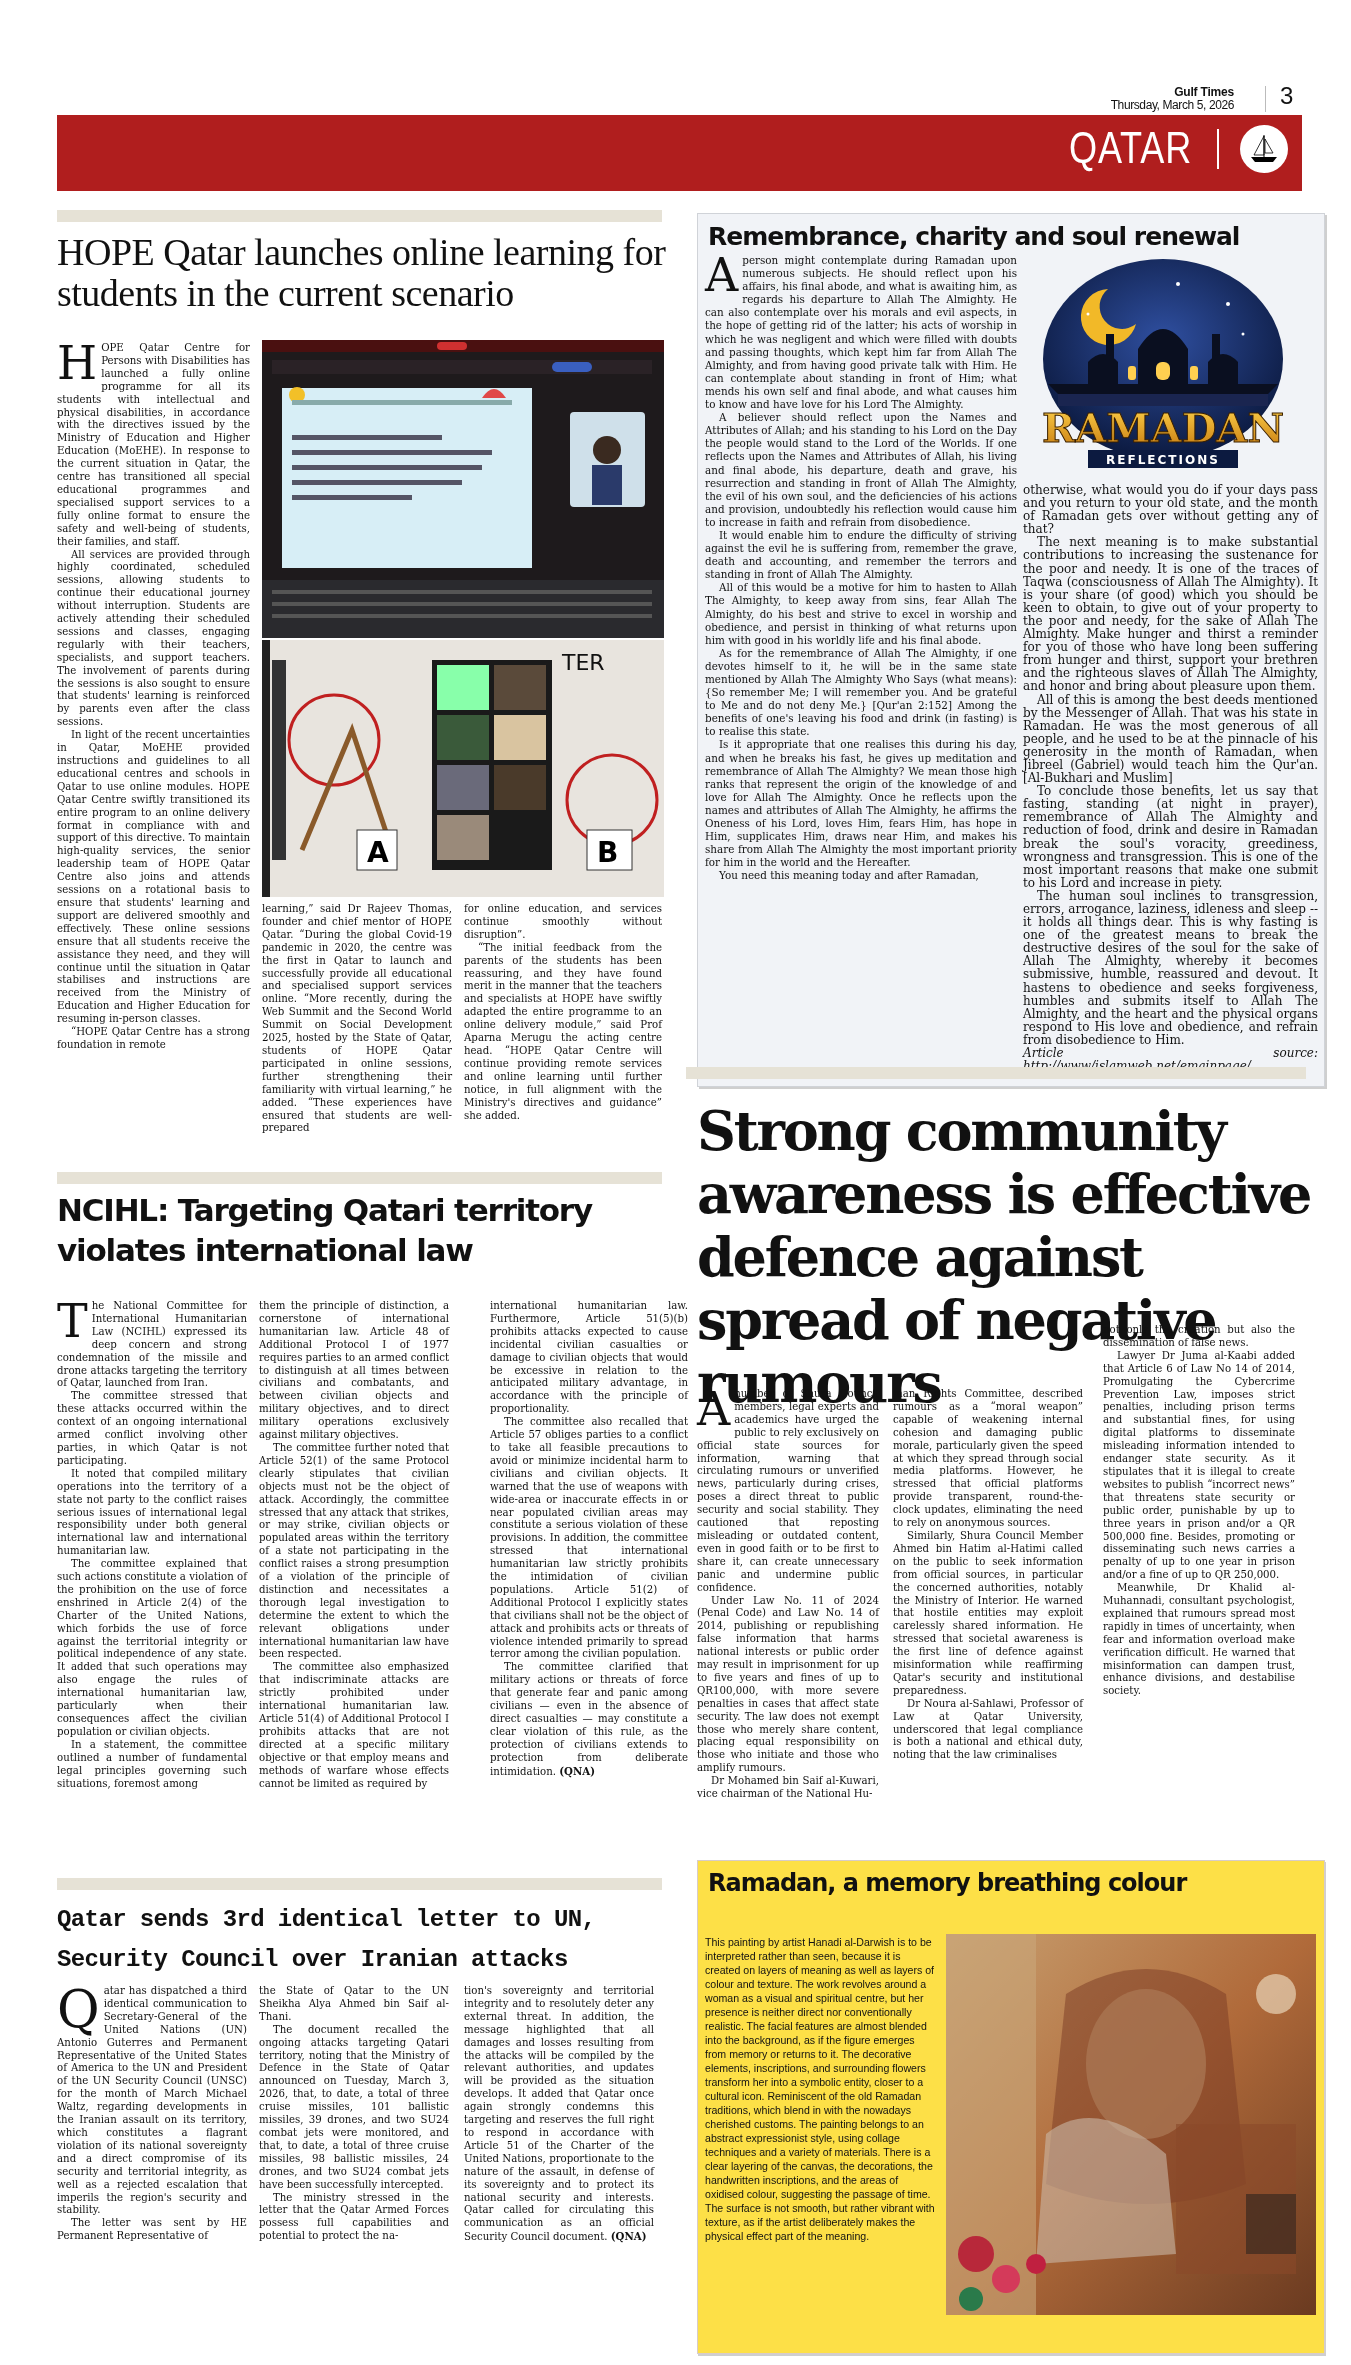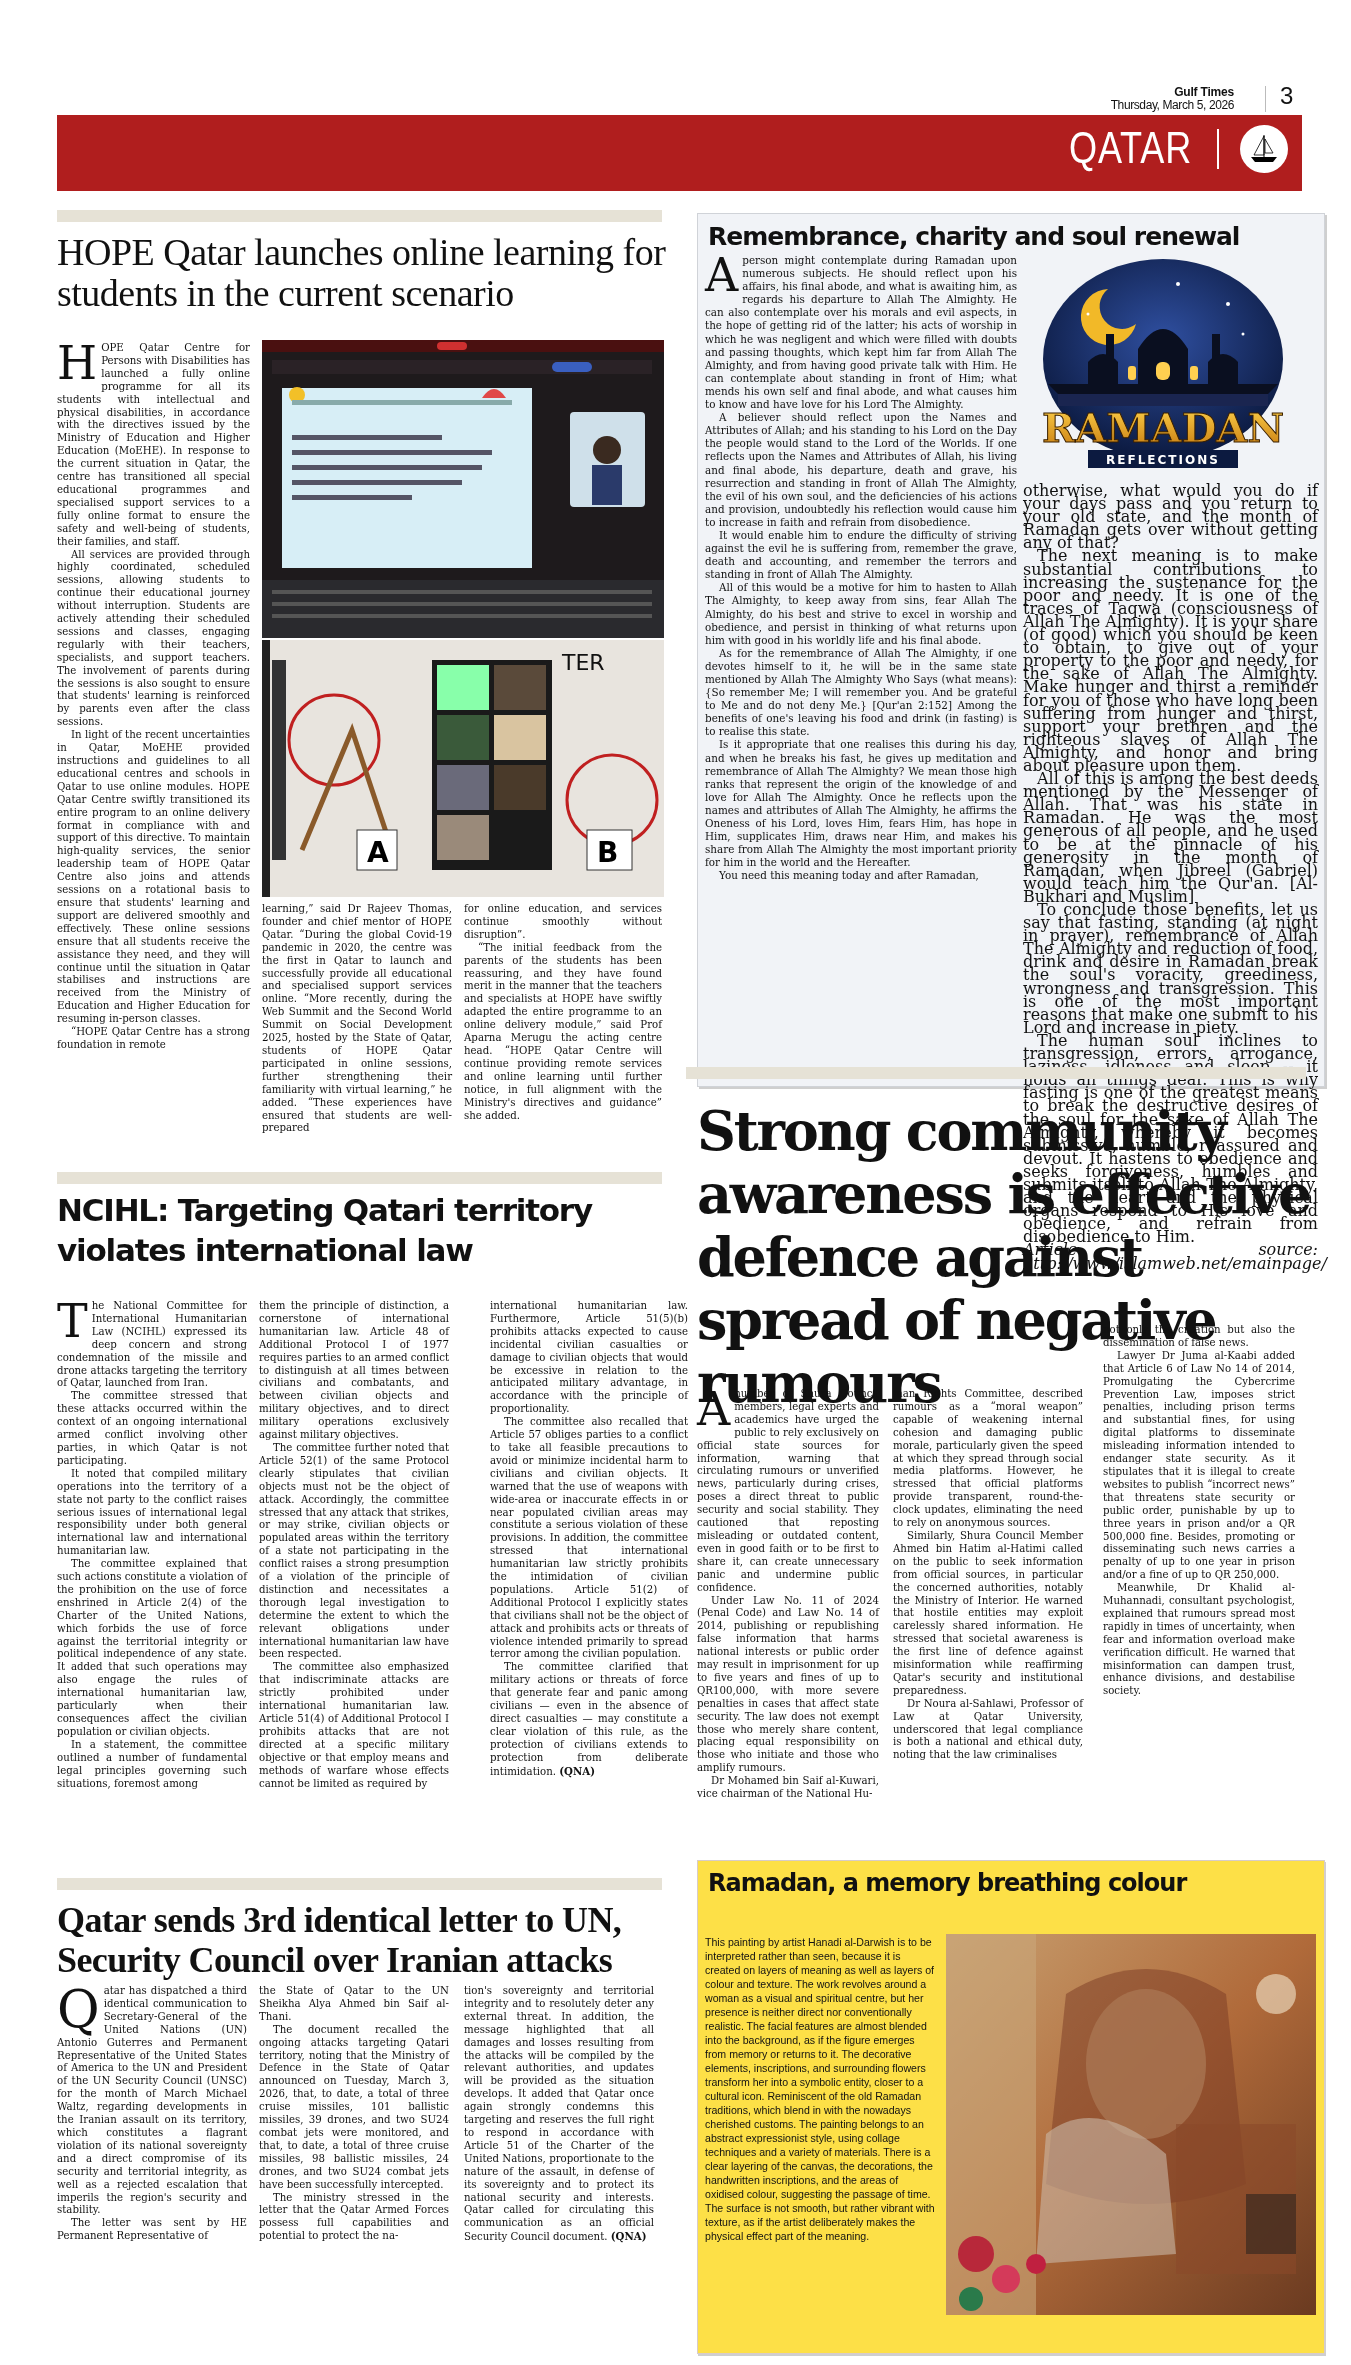--- a/index.html
+++ b/index.html
@@ -34,21 +34,21 @@
   .remb-title { position: absolute; left: 10px; top: 8px; font-family: "DejaVu Sans", sans-serif; font-weight: bold; font-size: 25px; letter-spacing: -1px; }
   .remb-art { position: absolute; left: 330px; top: 40px; width: 270px; height: 225px; }
 
   
   .ncihl-title { position: absolute; left: 57px; top: 1190px; width: 610px; font-family: "DejaVu Sans", sans-serif; font-weight: bold; font-size: 31px; line-height: 40px; letter-spacing: -1.2px; }
 
   
   .rum-title { position: absolute; left: 697px; top: 1100px; width: 640px; font-family: "DejaVu Serif", serif; font-weight: bold; font-size: 54px; line-height: 63px; letter-spacing: -2.2px; }
 
   
-  .un-title { position: absolute; left: 57px; top: 1900px; width: 620px; font-family: Liberation Serif, serif; font-size: 36px; line-height: 40px; letter-spacing: -0.6px; }
+  .un-title { position: absolute; left: 57px; top: 1900px; width: 620px; font-family: Liberation Mono, monospace; font-size: 24px; line-height: 40px; letter-spacing: -0.6px; }
 
   
   .mem-box { position: absolute; left: 697px; top: 1860px; width: 628px; height: 494px; background: #fde047; border: 1px solid #d8ccc8; box-shadow: 1px 2px 0 #cfcfcf; }
   .mem-title { position: absolute; left: 10px; top: 8px; font-family: "DejaVu Sans", sans-serif; font-weight: bold; font-size: 24px; letter-spacing: -1px; }
   .mem-text { position: absolute; left: 7px; top: 24px; width: 230px; font-family: "Liberation Sans", sans-serif; font-size: 10.6px; line-height: 14px; margin-top: 0; }
   .mem-painting { position: absolute; left: 248px; top: 23px; width: 370px; height: 381px; overflow: hidden; }
 
   .qna { font-weight: bold; }
   .src { font-style: italic; }
 </style>
@@ -182,21 +182,21 @@
   <div class="col" style="left:7px;top:40px;width:312px;font-size:10.4px;line-height:13.1px;">
     <span class="dropcap">A</span>
     <p class="first">person might contemplate during Ramadan upon numerous subjects. He should reflect upon his affairs, his final abode, and what is awaiting him, as regards his departure to Allah The Almighty. He can also contemplate over his morals and evil aspects, in the hope of getting rid of the latter; his acts of worship in which he was negligent and which were filled with doubts and passing thoughts, which kept him far from Allah The Almighty, and from having good private talk with Him. He can contemplate about standing in front of Him; what mends his own self and final abode, and what causes him to know and have love for his Lord The Almighty.</p>
     <p>A believer should reflect upon the Names and Attributes of Allah; and his standing to his Lord on the Day the people would stand to the Lord of the Worlds. If one reflects upon the Names and Attributes of Allah, his living and final abode, his departure, death and grave, his resurrection and standing in front of Allah The Almighty, the evil of his own soul, and the deficiencies of his actions and provision, undoubtedly his reflection would cause him to increase in faith and refrain from disobedience.</p>
     <p>It would enable him to endure the difficulty of striving against the evil he is suffering from, remember the grave, death and accounting, and remember the terrors and standing in front of Allah The Almighty.</p>
     <p>All of this would be a motive for him to hasten to Allah The Almighty, to keep away from sins, fear Allah The Almighty, do his best and strive to excel in worship and obedience, and persist in thinking of what returns upon him with good in his worldly life and his final abode.</p>
     <p>As for the remembrance of Allah The Almighty, if one devotes himself to it, he will be in the same state mentioned by Allah The Almighty Who Says (what means): {So remember Me; I will remember you. And be grateful to Me and do not deny Me.} [Qur'an 2:152] Among the benefits of one's leaving his food and drink (in fasting) is to realise this state.</p>
     <p>Is it appropriate that one realises this during his day, and when he breaks his fast, he gives up meditation and remembrance of Allah The Almighty? We mean those high ranks that represent the origin of the knowledge of and love for Allah The Almighty. Once he reflects upon the names and attributes of Allah The Almighty, he affirms the Oneness of his Lord, loves Him, fears Him, has hope in Him, supplicates Him, draws near Him, and makes his share from Allah The Almighty the most important priority for him in the world and the Hereafter.</p>
     <p>You need this meaning today and after Ramadan,</p>
   </div>
-  <div class="col" style="left:325px;top:270px;width:295px;font-size:16px;line-height:13.1px;">
+  <div class="col" style="left:325px;top:270px;width:295px;font-size:12px;line-height:13.1px;">
     <p class="first">otherwise, what would you do if your days pass and you return to your old state, and the month of Ramadan gets over without getting any of that?</p>
     <p>The next meaning is to make substantial contributions to increasing the sustenance for the poor and needy. It is one of the traces of Taqwa (consciousness of Allah The Almighty). It is your share (of good) which you should be keen to obtain, to give out of your property to the poor and needy, for the sake of Allah The Almighty. Make hunger and thirst a reminder for you of those who have long been suffering from hunger and thirst, support your brethren and the righteous slaves of Allah The Almighty, and honor and bring about pleasure upon them.</p>
     <p>All of this is among the best deeds mentioned by the Messenger of Allah. That was his state in Ramadan. He was the most generous of all people, and he used to be at the pinnacle of his generosity in the month of Ramadan, when Jibreel (Gabriel) would teach him the Qur'an. [Al-Bukhari and Muslim]</p>
     <p>To conclude those benefits, let us say that fasting, standing (at night in prayer), remembrance of Allah The Almighty and reduction of food, drink and desire in Ramadan break the soul's voracity, greediness, wrongness and transgression. This is one of the most important reasons that make one submit to his Lord and increase in piety.</p>
     <p>The human soul inclines to transgression, errors, arrogance, laziness, idleness and sleep -- it holds all things dear. This is why fasting is one of the greatest means to break the destructive desires of the soul for the sake of Allah The Almighty, whereby it becomes submissive, humble, reassured and devout. It hastens to obedience and seeks forgiveness, humbles and submits itself to Allah The Almighty, and the heart and the physical organs respond to His love and obedience, and refrain from disobedience to Him.</p>
     <p class="first src">Article source: http://www/islamweb.net/emainpage/</p>
   </div>
 </div>
 
 <div class="rule-band" style="left:57px;top:1172px;width:605px;"></div>

